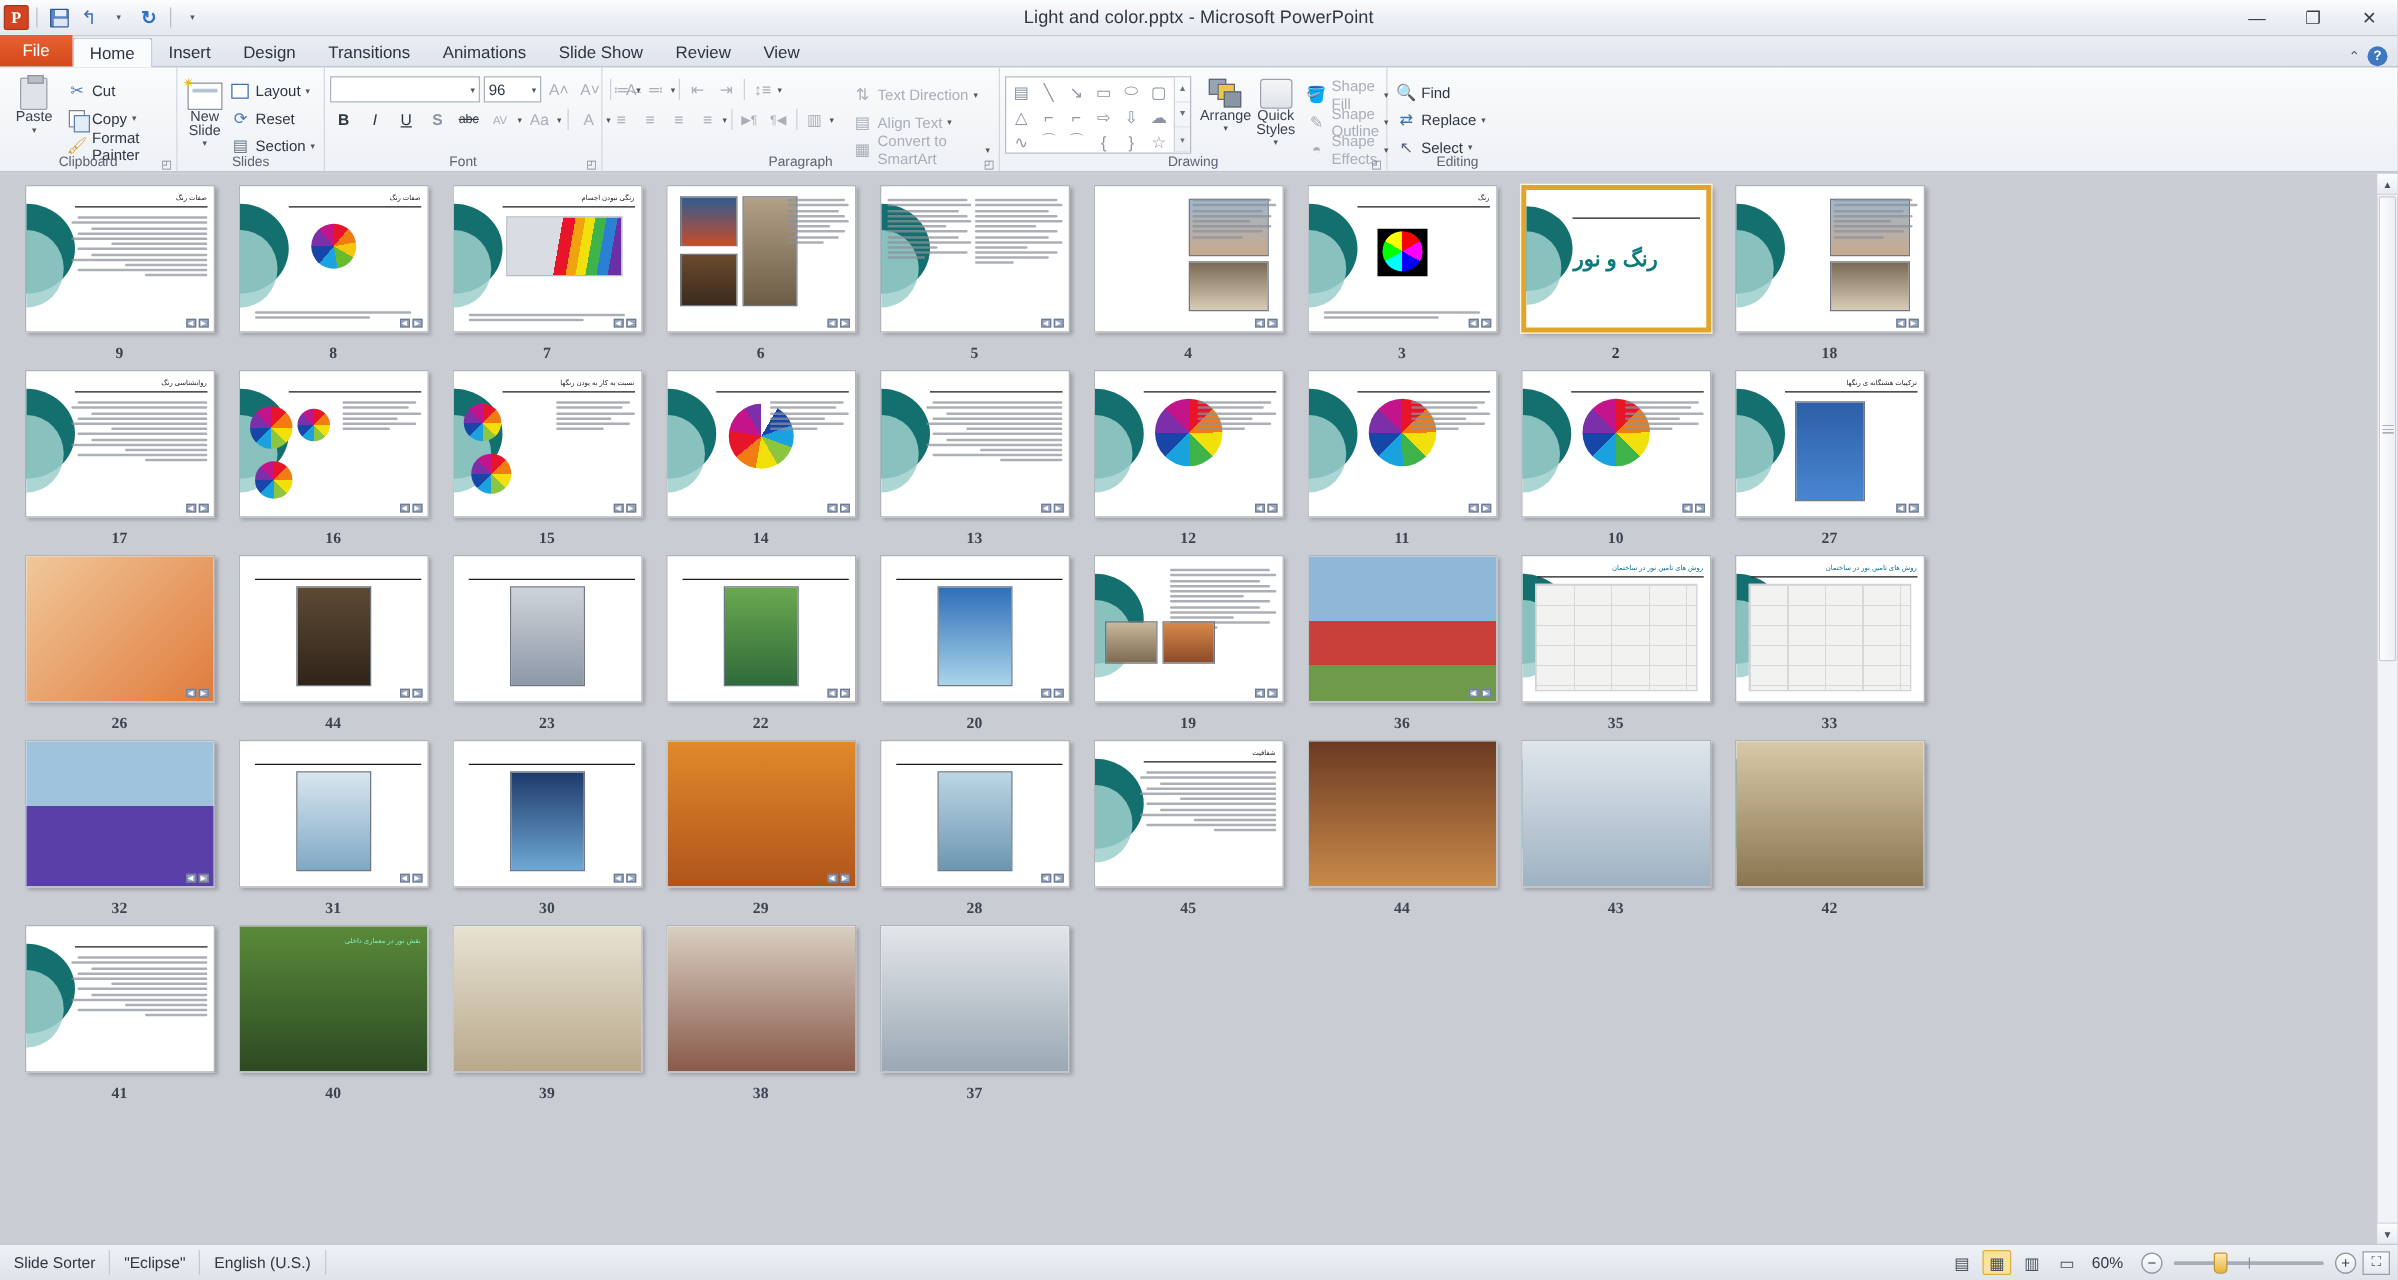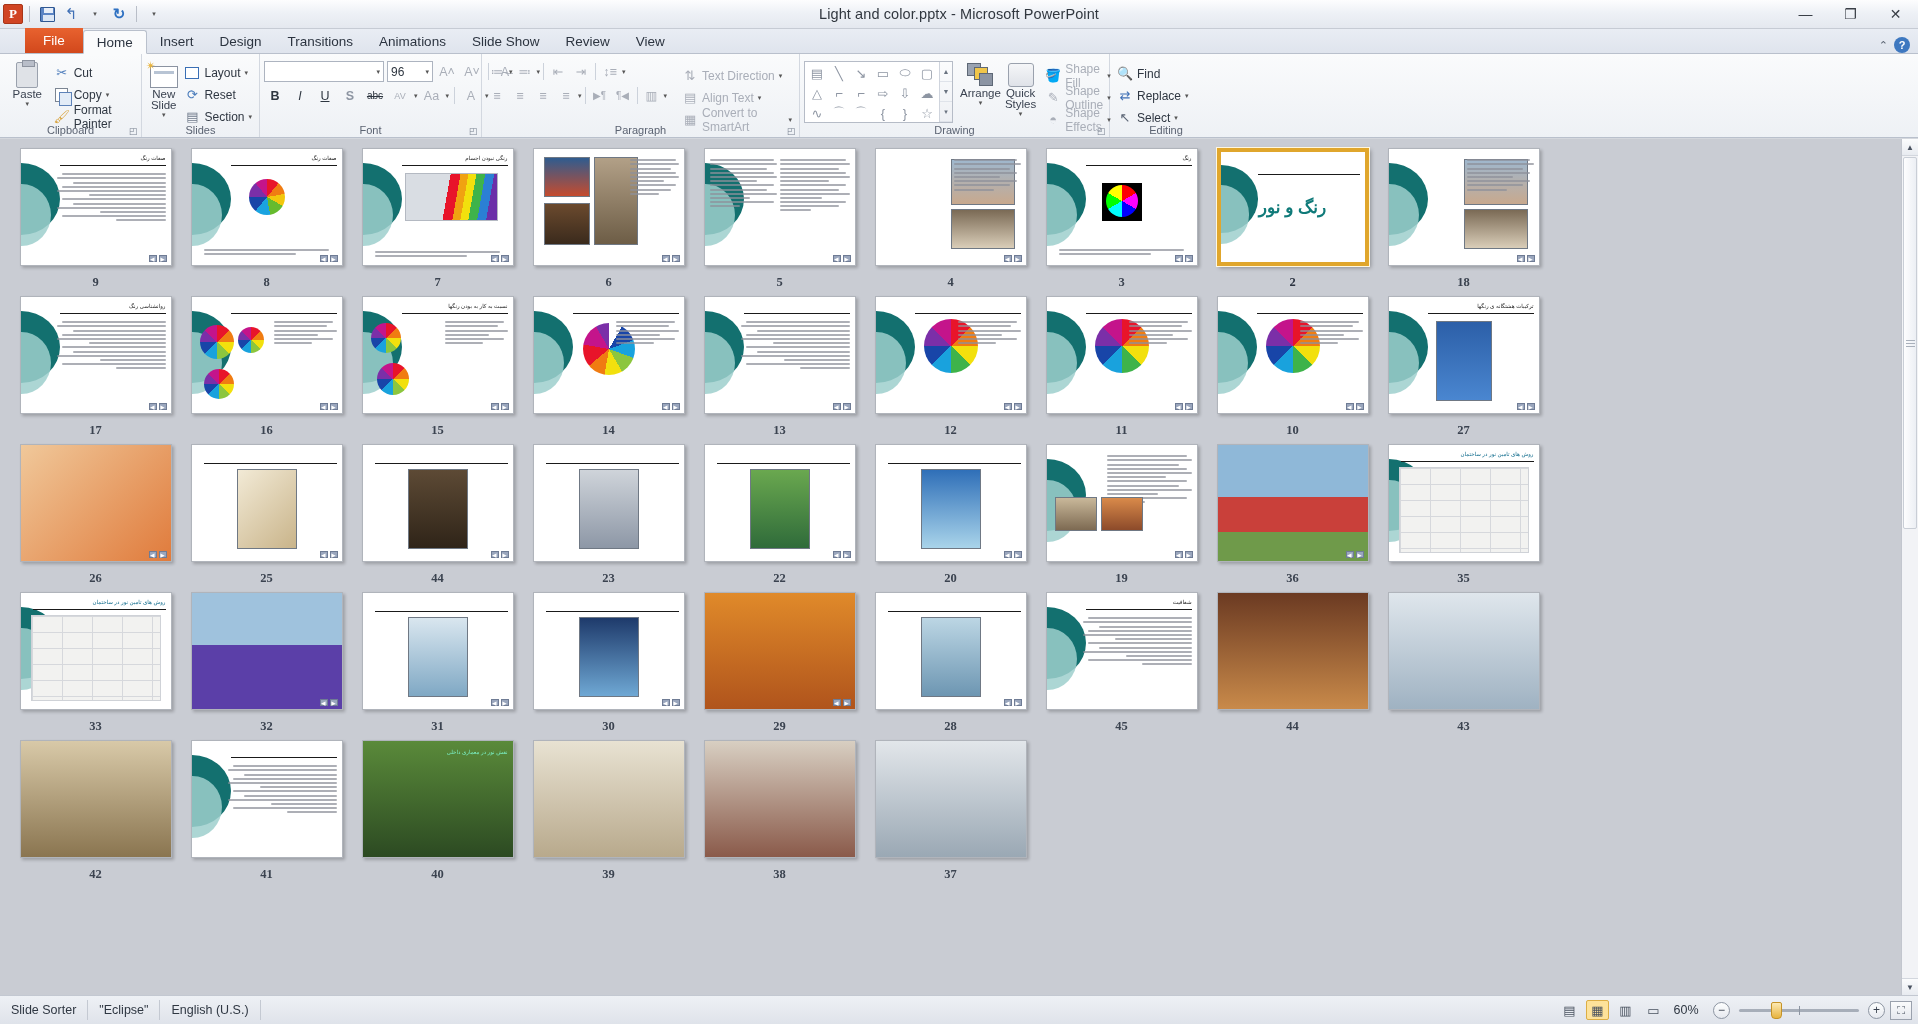--- a/index.html
+++ b/index.html
@@ -31,21 +31,21 @@
   .wbtns { margin-left:auto; display:flex; height:100%; }
   .wbtn { width:45px; display:flex; align-items:center; justify-content:center;
     font-size:14px; color:#3a3f47; }
 
   
   .tabrow { height:25px; display:flex; align-items:flex-end;
     background:linear-gradient(#e9edf4,#dfe4ed); border-bottom:1px solid #b9c0cc;
     position:relative; }
   .tab { padding:0 13px; height:23px; line-height:23px; font-size:13.5px; color:#2c3440; }
   .tab.file { background:linear-gradient(#e8622f,#d2481c); color:#fff; height:25px;
-    line-height:25px; padding:0 18px; font-size:13.5px;margin-left:25px; }
+    line-height:25px; padding:0 18px; font-size:13.5px; }
   .tab.active { background:#fafbfc; border:1px solid #b9c0cc; border-bottom:1px solid #fafbfc;
     border-radius:3px 3px 0 0; margin-bottom:-1px; height:24px; line-height:24px; }
   .tabright { margin-left:auto; display:flex; align-items:center; gap:6px; padding-right:8px; }
   .minirib { font-size:11px; color:#5a6472; }
   .helpq { width:16px; height:16px; border-radius:50%; background:#3e78c0; color:#fff;
     font-size:11px; text-align:center; line-height:16px; font-weight:bold; }
 
   
   .ribbon { height:84px; background:linear-gradient(#fafbfc,#eef1f5);
     border-bottom:1px solid #b9c0cc; display:flex; position:relative; }
@@ -923,33 +923,20 @@
                 <b>▶</b>
               </div>
             </div>
           </div>
      <div class="snum">26</div>
         </div>
         <div class="cell">
           <div class="thumbwrap">
             <div class="thumb">
               <div class="sline" style="left:8%;top:18px"></div>
-              <div class="photo" style="left:50%;transform:translateX(-50%);top:24px;width:60px;height:80px;background:linear-gradient(135deg,#f2ead6,#c9b48a)"></div>
-              <div class="navic">
-                <b>◀</b>
-                <b>▶</b>
-              </div>
-            </div>
-          </div>
-     <div class="snum">25</div>
-        </div>
-        <div class="cell">
-          <div class="thumbwrap">
-            <div class="thumb">
-              <div class="sline" style="left:8%;top:18px"></div>
               <div class="photo" style="left:50%;transform:translateX(-50%);top:24px;width:60px;height:80px;background:linear-gradient(#5d4a35,#2f2418)"></div>
               <div class="navic">
                 <b>◀</b>
                 <b>▶</b>
               </div>
             </div>
           </div>
      <div class="snum">44</div>
         </div>
         <div class="cell">

